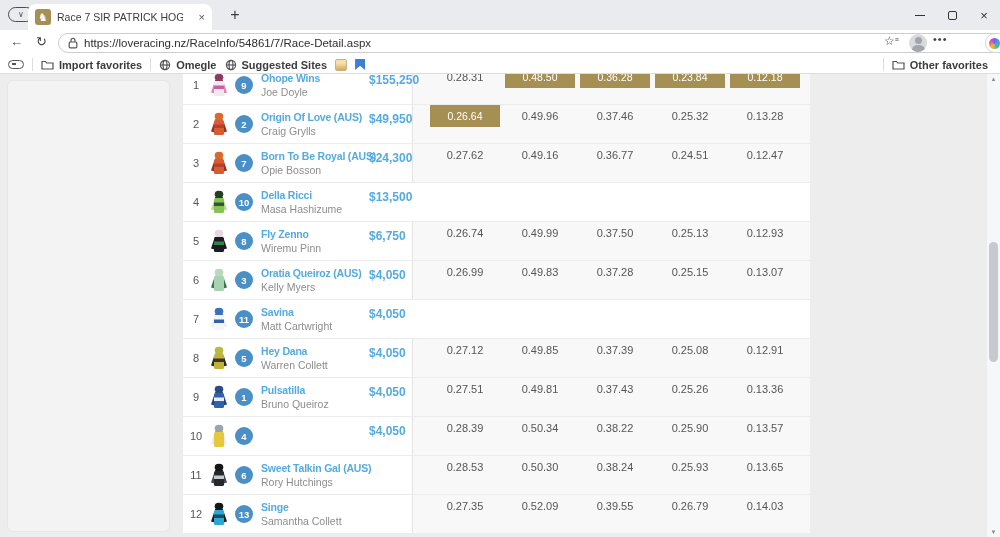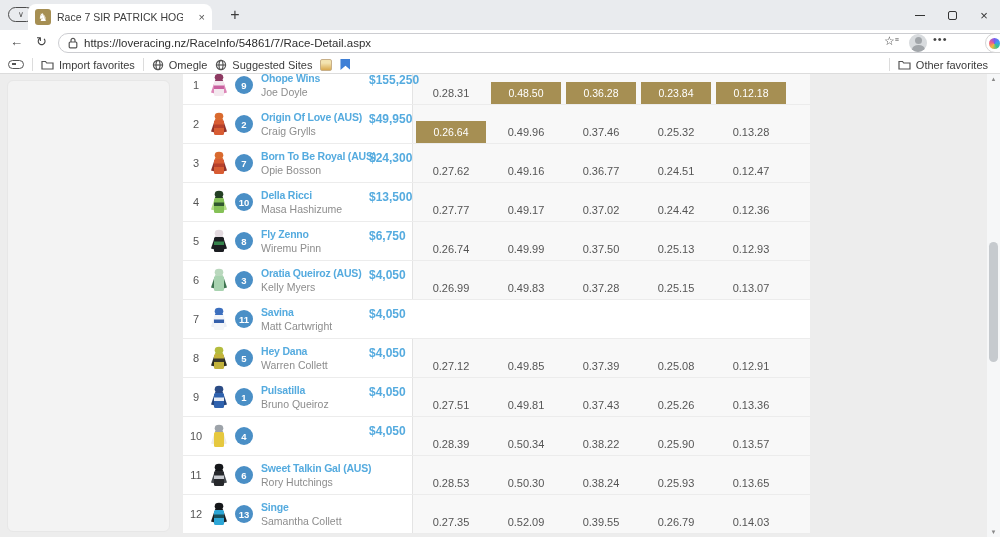--- a/index.html
+++ b/index.html
@@ -53,21 +53,21 @@
     align-items:center; justify-content:center; gap:3px; font-size:10.5px; color:#333; cursor:pointer;margin-left:36px; }
   .copilot { width:11px; height:11px; border-radius:50%;
     background:conic-gradient(#7b5cf0,#3aa0f3,#35c48d,#f5b63f,#ef5e8c,#7b5cf0); }
 
   
   .favbar { height:18px; background:#fff; border-bottom:1px solid #dcdcdc; display:flex;
     align-items:center; padding:0 12px 0 8px; gap:8px; font-size:11px; color:#3c3c3c; }
   .pill-ico { width:16px; height:9px; border:1.5px solid #555; border-radius:5px; position:relative; cursor:pointer; }
   .pill-ico::after { content:""; position:absolute; left:3px; top:2px; width:4px; height:2px; background:#555; }
   .vsep { width:1px; height:13px; background:#dcdcdc; }
-  .fav-item { display:flex; align-items:center; gap:5px; cursor:pointer; white-space:nowrap; }
+  .fav-item { display:flex; align-items:center; gap:5px; cursor:pointer; white-space:nowrap;font-weight:bold; }
   .site-ico-y { width:12px; height:12px; border-radius:2px;
     background:linear-gradient(#f3e3b0 30%, #d9a94e); border:1px solid #c8b089; cursor:pointer; }
   .site-ico-b { width:10px; height:11px; background:#3e7fd6; cursor:pointer;
     clip-path:polygon(0 0,100% 0,100% 100%,50% 62%,0 100%); }
   .fav-spacer { flex:1; }
 
   
   .page { height:463px; background:#ededed; position:relative; overflow:hidden; }
   .left-panel { position:absolute; left:7px; top:6px; width:163px; height:452px;
     background:#f3f3f3; border:1px solid #e7e7e7; border-radius:6px; }
@@ -79,21 +79,21 @@
   .silks { width:20px; height:24px; margin-right:3px; }
   .badge { width:18px; height:18px; margin-left:3px; border-radius:50%; background:#4a8fc6;
     color:#fff; font-size:9.5px; font-weight:bold; display:flex; align-items:center;
     justify-content:center; }
   .names { margin-left:8px; line-height:12.5px; width:102px; }
   .horse { font-size:10.5px; font-weight:bold; color:#55abdf; text-decoration:none;
     white-space:nowrap; letter-spacing:-0.2px; cursor:pointer; display:block; }
   .jockey { font-size:10.5px; color:#8d8d8d; white-space:nowrap; }
   .prize { position:absolute; left:186px; top:7px; font-size:12px; font-weight:bold; color:#55abdf; }
   .trow-right { flex:1; background:#f8f8f8; border-left:1px solid #e4e4e4; display:flex;
-    align-items:flex-end; padding-left:3px; gap:5px; }
+    align-items:flex-start; padding-left:17px; gap:5px; }
   .tcell { width:70px; height:22px; line-height:22px; text-align:center; font-size:11px; color:#555; }
   .tcell.hl { background:#a68f53; color:#fff; border-radius:0; font-size:10.5px; }
 
   
   .vscroll { position:absolute; right:0; top:0; width:13px; height:463px; background:#f6f7f8; }
   .vs-arrow { position:absolute; left:0; width:13px; text-align:center; font-size:6px;
     color:#8a8a8a; cursor:pointer; }
   .vs-up { top:2px; } .vs-down { bottom:2px; }
   .vs-thumb { position:absolute; left:2px; top:168px; width:9px; height:120px;
     background:#c6cace; border-radius:5px; cursor:grab; }
@@ -279,27 +279,20 @@
         <ellipse cx="10" cy="4.2" rx="4.3" ry="3.4" fill="#233f23"></ellipse>
         <rect x="5.9" y="6.6" width="8.2" height="1.4" rx="0.7" fill="#233f23"></rect>
       </svg>
       <span class="badge">10</span>
       <div class="names">
         <a class="horse">Della Ricci</a>
         <span class="jockey">Masa Hashizume</span>
       </div>
       <span class="prize">$13,500</span>
     </div>
-    <div class="trow-right">
-          <div class="tcell">0.27.77</div>
-          <div class="tcell">0.49.17</div>
-          <div class="tcell">0.37.02</div>
-          <div class="tcell">0.24.42</div>
-          <div class="tcell">0.12.36</div>
-        </div>
   </div>
       <div class="trow">
     <div class="trow-left">
       <span class="pos">5</span>
       <svg class="silks" viewBox="0 0 20 24">
         <polygon points="5.5,9 2,19.5 5.5,20.5 7.5,11" fill="#1b1d21"></polygon>
         <polygon points="14.5,9 18,19.5 14.5,20.5 12.5,11" fill="#1b1d21"></polygon>
         <rect x="5" y="8" width="10" height="15" rx="1.5" fill="#1b1d21"></rect>
         <rect x="5" y="12.5" width="10" height="3.5" fill="#35834c"></rect>
         <ellipse cx="10" cy="4.2" rx="4.3" ry="3.4" fill="#e3dadf"></ellipse>

